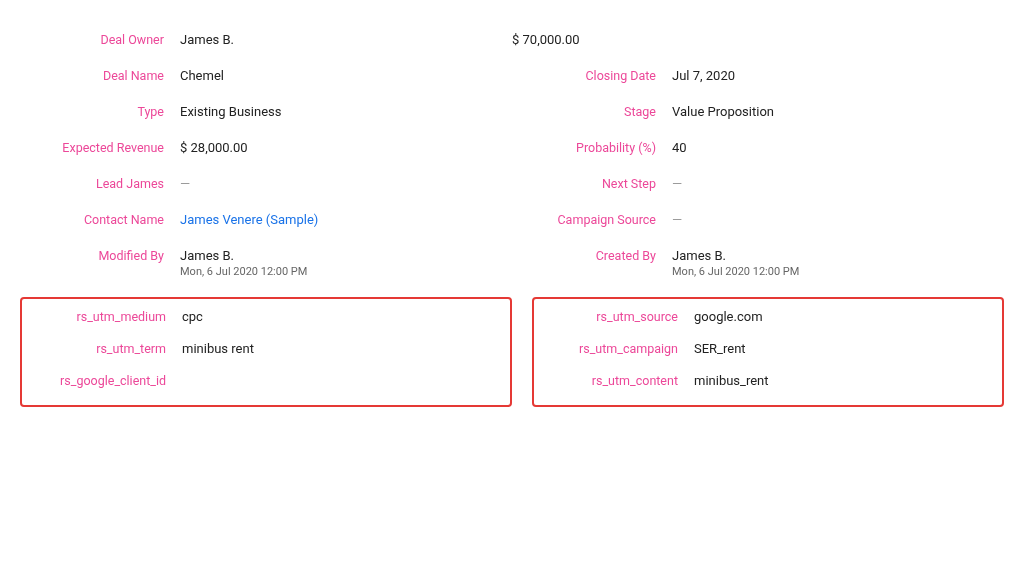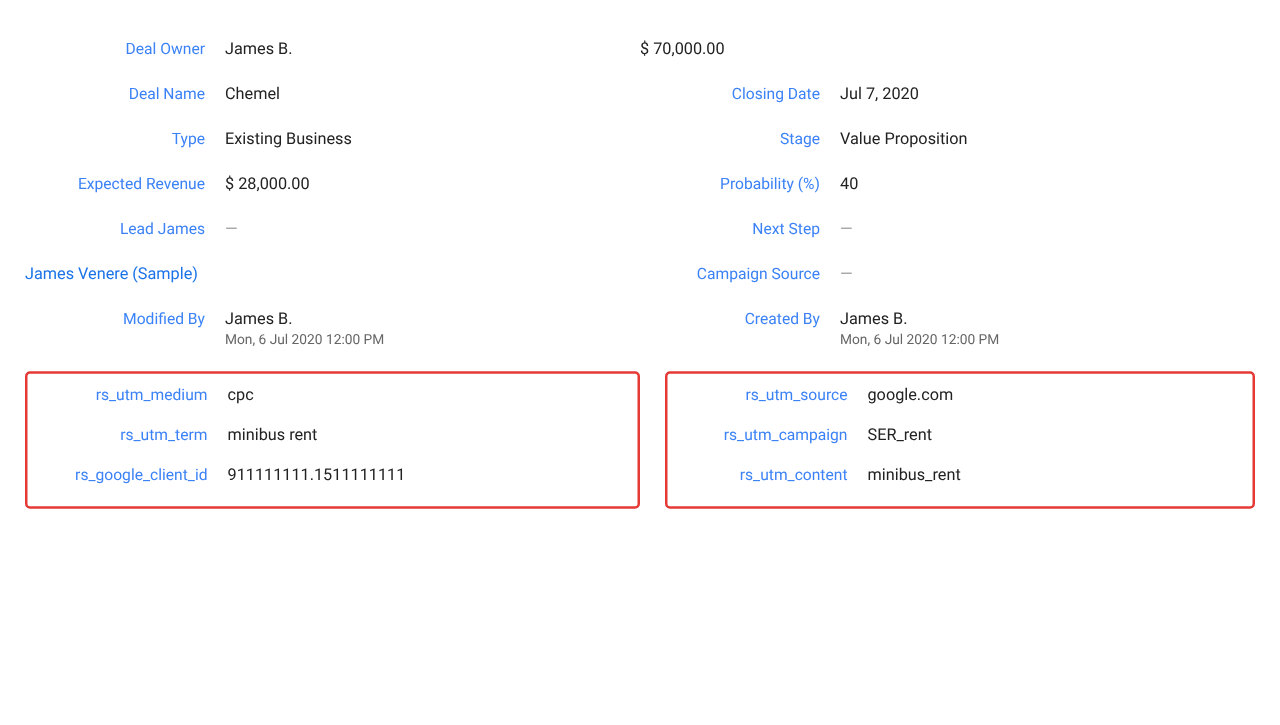--- a/index.html
+++ b/index.html
@@ -24,21 +24,21 @@
     .col {
       flex: 1;
     }
     .field-row {
       display: flex;
       align-items: baseline;
       margin-bottom: 14px;
       min-height: 22px;
     }
     .field-label {
-      color: #3b82f6;
+      color: #ec4899;
       font-size: 12.5px;
       text-align: right;
       min-width: 160px;
       padding-right: 16px;
       flex-shrink: 0;
     }
     .field-value {
       color: #222;
       font-size: 13px;
       flex: 1;
@@ -98,20 +98,21 @@
         </div>
         <div class="field-row">
           <div class="field-label">Expected Revenue</div>
           <div class="field-value">$ 28,000.00</div>
         </div>
         <div class="field-row">
           <div class="field-label">Lead James</div>
           <div class="field-value dash">—</div>
         </div>
         <div class="field-row">
+          <div class="field-label">Contact Name</div>
           <div class="field-value link">James Venere (Sample)</div>
         </div>
         <div class="field-row">
           <div class="field-label">Modified By</div>
           <div class="field-value multiline">
             <span>James B.</span>
             <span class="sub-text">Mon, 6 Jul 2020 12:00 PM</span>
           </div>
         </div>
       </div>
@@ -120,21 +121,20 @@
           <div class="field-row">
             <div class="field-label">rs_utm_medium</div>
             <div class="field-value bold">cpc</div>
           </div>
           <div class="field-row">
             <div class="field-label">rs_utm_term</div>
             <div class="field-value bold">minibus rent</div>
           </div>
           <div class="field-row">
             <div class="field-label">rs_google_client_id</div>
-            <div class="field-value bold">911111111.1511111111</div>
           </div>
         </div>
     </div>
   </div>
 
   <div class="col">
     <div id="right-fields">
         <div class="field-row">
           <div class="field-value">$ 70,000.00</div>
         </div>

